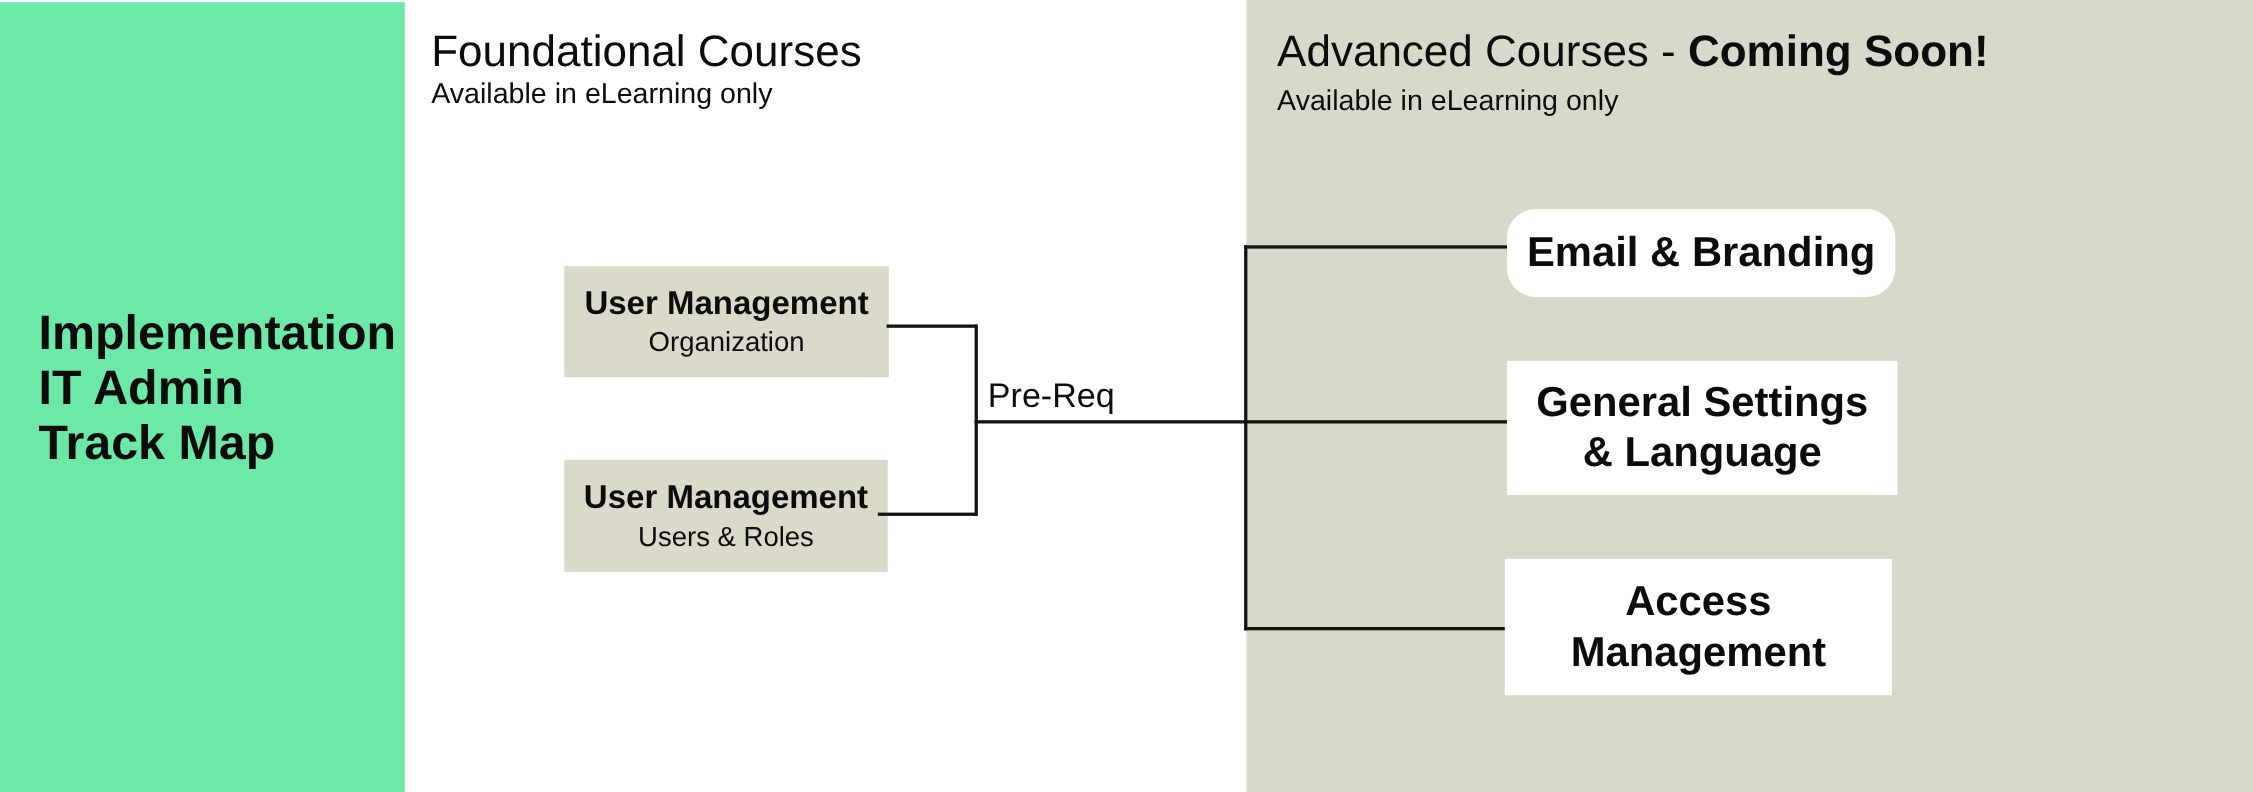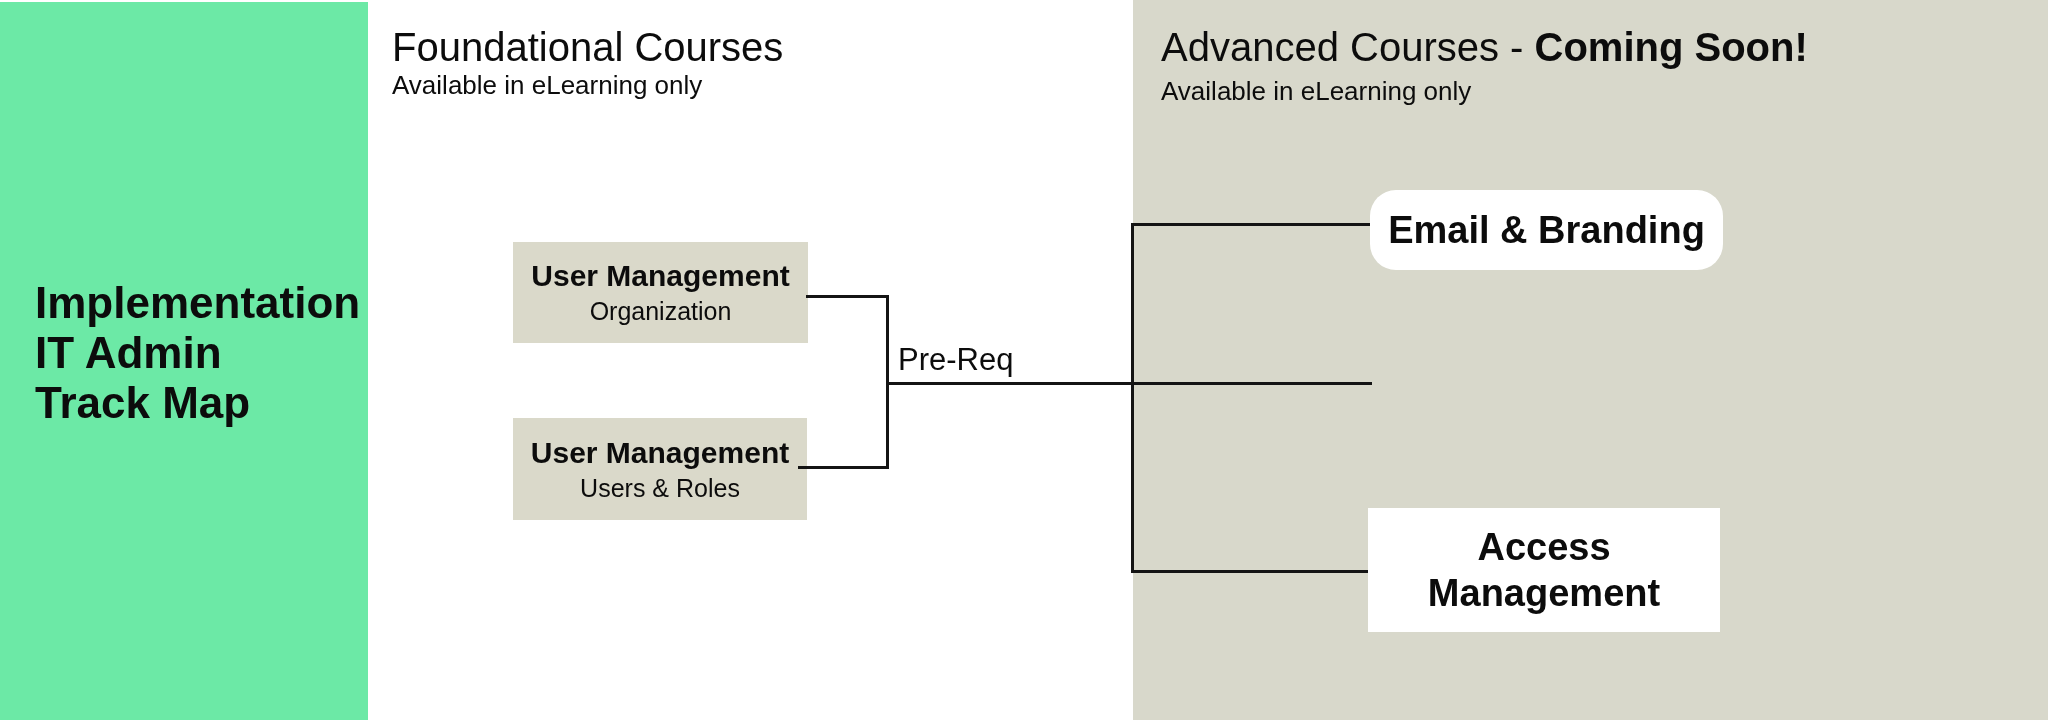--- a/index.html
+++ b/index.html
@@ -82,18 +82,22 @@
   <div class="line prereq-line"></div>
   <div class="line right-v"></div>
   <div class="line branch-top"></div>
   <div class="line branch-bot"></div>
 
   <div class="prereq-label">Pre-Req</div>
 
   <div class="course-box right box-email">
     <div class="course-line">Email &amp; Branding</div>
   </div>
+  <div class="course-box right box-general">
+    <div class="course-line">General Settings</div>
+    <div class="course-line">&amp; Language</div>
+  </div>
   <div class="course-box right box-access">
     <div class="course-line">Access</div>
     <div class="course-line">Management</div>
   </div>
 
 </div>
 
 </body></html>

